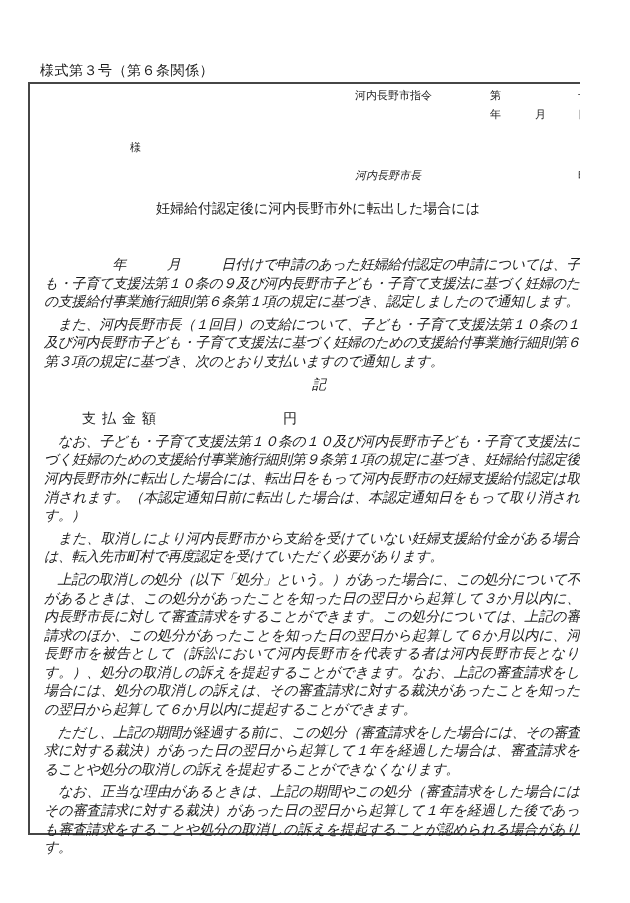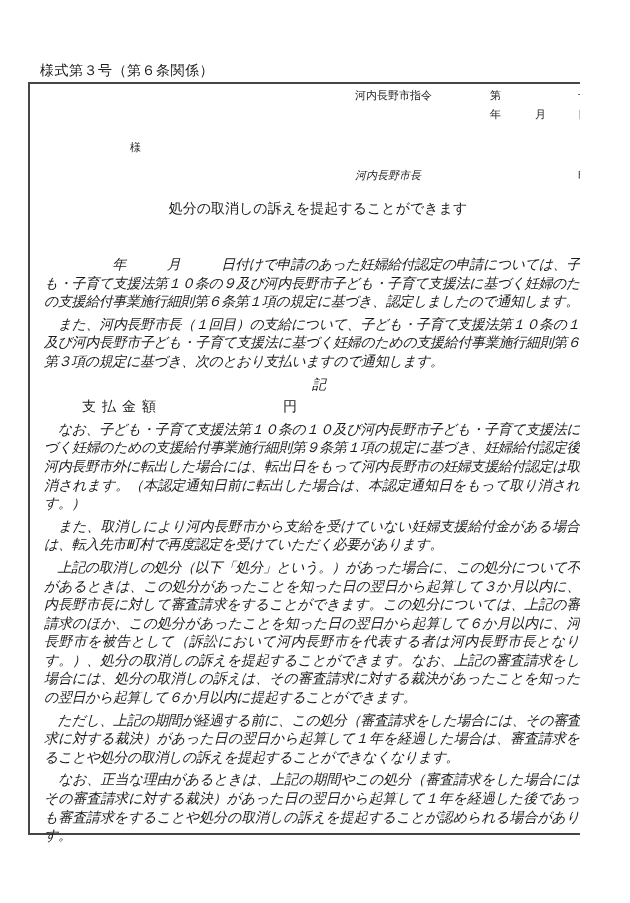--- a/index.html
+++ b/index.html
@@ -77,21 +77,21 @@
     padding: 0;
     font-style: italic;
   }
   .ki {
     text-align: center;
     letter-spacing: 0;
   }
   .payment-row {
     position: relative;
     height: 18.6px;
-    margin-top: 4px;
+    margin-top: 16px;
   }
   .pay-label {
     position: absolute;
     left: 42px;
     letter-spacing: 6px;
   }
   .pay-blank {
     position: absolute;
     left: 125px;
     width: 115px;
@@ -124,21 +124,21 @@
     <span class="abs h-month">月</span>
     <span class="abs h-day-blank"></span>
     <span class="abs h-day">日</span>
 
     <span class="abs h-addressee-blank"></span>
     <span class="abs h-addressee">様</span>
 
     <span class="abs h-issuer">河内長野市長</span>
     <span class="abs h-seal">印</span>
 
-    <div class="doc-title">処分の取消しの訴えを提起することができます</div>
+    <div class="doc-title">妊婦給付認定後に河内長野市外に転出した場合には</div>
 
     <div class="doc-body">
 
       <p>　　　　　年　　　月　　　日付けで申請のあった妊婦給付認定の申請については、子ども・子育て支援法第１０条の９及び河内長野市子ども・子育て支援法に基づく妊婦のための支援給付事業施行細則第６条第１項の規定に基づき、認定しましたので通知します。</p>
 
       <p>　また、河内長野市長（１回目）の支給について、子ども・子育て支援法第１０条の１２及び河内長野市子ども・子育て支援法に基づく妊婦のための支援給付事業施行細則第６条第３項の規定に基づき、次のとおり支払いますので通知します。</p>
 
       <p class="ki">記</p>
 
       <div class="payment-row">

